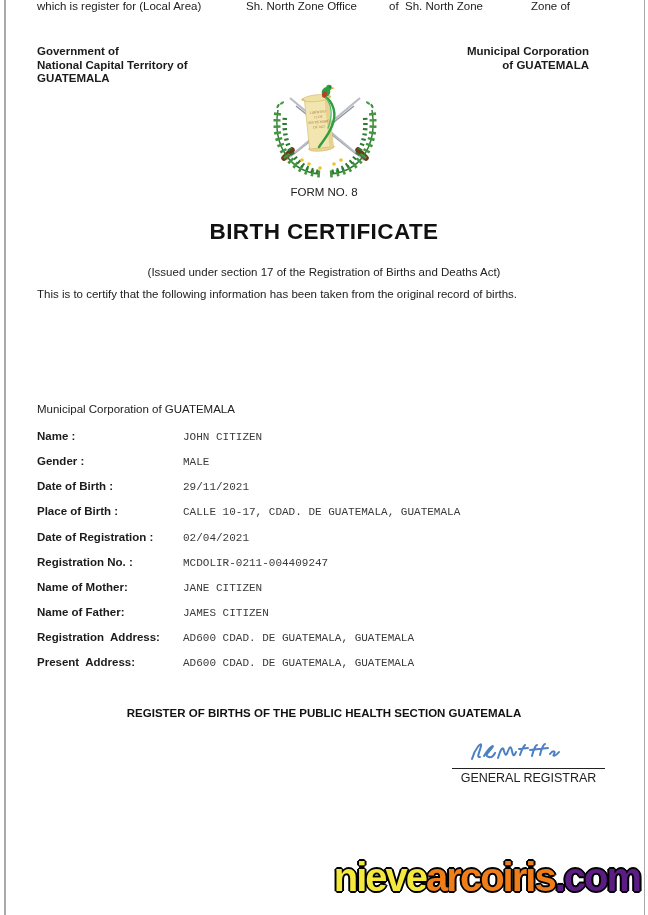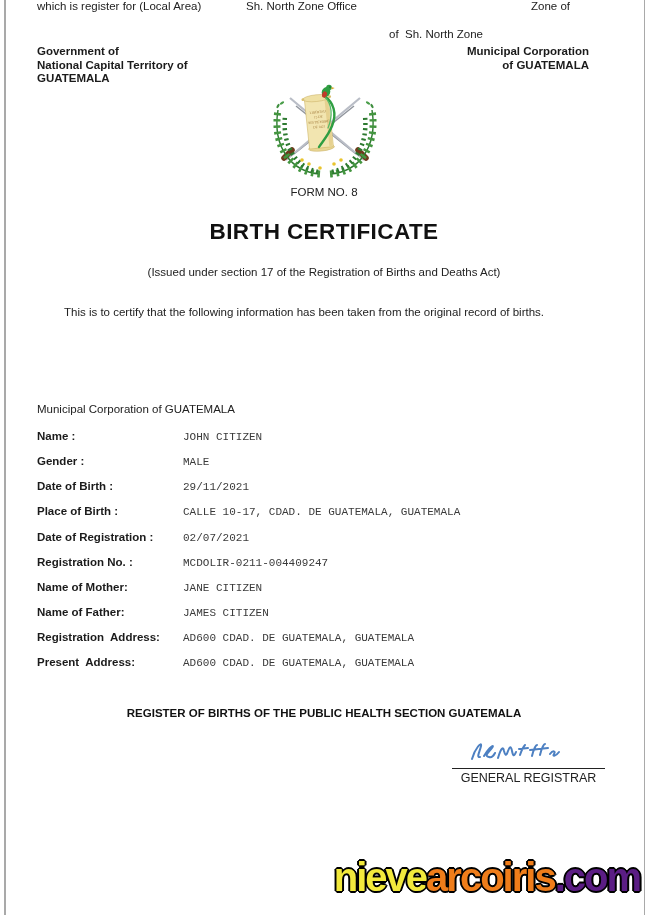--- a/index.html
+++ b/index.html
@@ -20,26 +20,26 @@
   .hdr-right{right:59px;text-align:right;}
 
   .emblem{position:absolute;left:262px;top:84px;width:126px;height:95px;}
 
   .centered{position:absolute;left:0;right:0;text-align:center;}
   .form-no{top:186px;font-size:11.5px;color:#222;}
   .title{top:219px;font-size:22.5px;font-weight:bold;letter-spacing:.4px;color:#111;}
   .subtitle{top:266px;font-size:11.5px;color:#222;}
 
   .bodyline{position:absolute;left:37px;font-size:11.5px;color:#222;}
-  .certify{top:306px;margin-left:27px;}
+  .certify{top:288px;}
   .regline{top:351px;left:0;right:0;height:16px;}
   .regline span{position:absolute;font-size:11.5px;white-space:pre;color:#222;}
   .regseg1{left:37px;}
   .regseg2{left:246px;}
-  .regseg3{left:389px;margin-top:28px;}
+  .regseg3{left:389px;}
   .regseg4{left:531px;}
   .regline2{top:403px;}
 
   .fields{position:absolute;left:37px;top:430px;right:40px;}
   .frow{display:flex;align-items:baseline;height:25.15px;}
   .flabel{width:146px;flex:0 0 146px;font-size:11.5px;font-weight:bold;color:#1b1b1b;white-space:pre;}
   .fvalue{font-size:11px;font-family:"Liberation Mono","DejaVu Sans Mono",monospace;color:#3a3a3a;white-space:pre;}
 
   .footer-heading{top:707px;font-size:11.5px;font-weight:bold;color:#111;}
 
@@ -160,21 +160,21 @@
     <div class="frow">
       <span class="flabel">Date of Birth :</span>
       <span class="fvalue">29/11/2021</span>
     </div>
     <div class="frow">
       <span class="flabel">Place of Birth :</span>
       <span class="fvalue">CALLE 10-17, CDAD. DE GUATEMALA, GUATEMALA</span>
     </div>
     <div class="frow">
       <span class="flabel">Date of Registration :</span>
-      <span class="fvalue">02/07/2021</span>
+      <span class="fvalue">02/04/2021</span>
     </div>
     <div class="frow">
       <span class="flabel">Registration No. :</span>
       <span class="fvalue">MCDOLIR-0211-004409247</span>
     </div>
     <div class="frow">
       <span class="flabel">Name of Mother:</span>
       <span class="fvalue">JANE CITIZEN</span>
     </div>
     <div class="frow">

